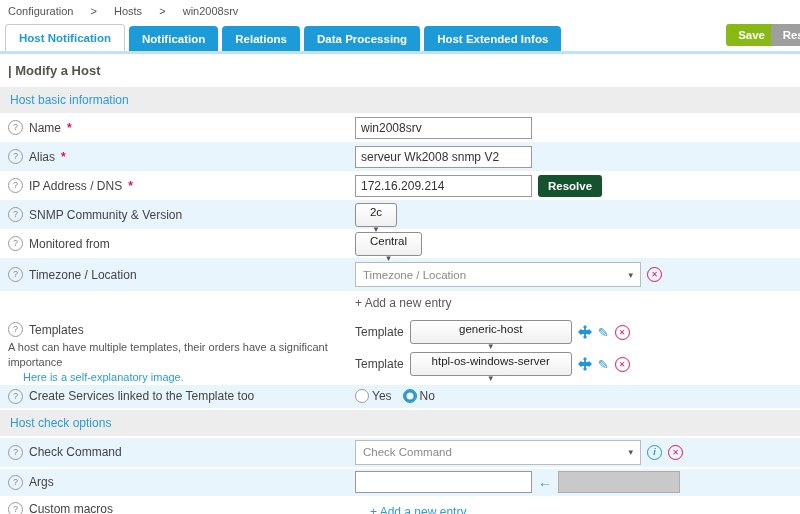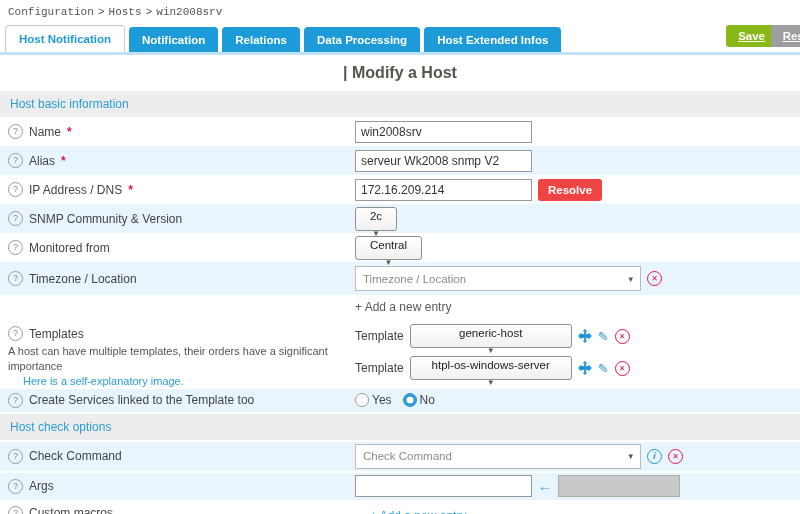--- a/index.html
+++ b/index.html
@@ -1,32 +1,32 @@
 <!DOCTYPE html>
 <html><head>
 <meta charset="utf-8">
 <style>
   html,body{margin:0;padding:0;}
   body{width:800px;height:514px;overflow:hidden;background:#fff;
        font-family:"Liberation Sans","DejaVu Sans",sans-serif;font-size:12px;color:#444;}
   
   .breadcrumb{padding:5px 0 4px 8px;font-size:11px;color:#555;}
-  .breadcrumb span{margin-right:1px;font-family:Liberation Mono, monospace;}
+  .breadcrumb span{margin-right:14px;}
   
   .tabbar{position:relative;height:30px;padding-left:5px;border-bottom:3px solid #bfe3f4;
           display:flex;align-items:flex-end;gap:4px;}
   .tab{padding:7px 13px 6px;border-radius:4px 4px 0 0;background:#1d9bd8;color:#fff;
        font-weight:bold;font-size:11.5px;cursor:pointer;}
   .tab.active{background:#fff;color:#1d9bd8;border:1px solid #c9c9c9;border-bottom:none;padding-bottom:7px;}
   .btn{position:absolute;top:3px;border:none;border-radius:3px;color:#fff;font-weight:bold;
-       font-size:11.5px;padding:5px 12px;font-family:inherit;cursor:pointer;text-decoration:underline;}
+       font-size:11.5px;padding:5px 12px;font-family:inherit;cursor:pointer;}
   .btn-save{right:23px;background:#88b917;}
   .btn-reset{right:-26px;background:#9e9e9e;}
   
-  .page-title{padding:9px 8px 7px;font-weight:bold;font-size:16px;color:#55554b;text-align:center;}
+  .page-title{padding:9px 8px 7px;font-weight:bold;font-size:13px;color:#55554b;}
   
   .band{background:#ededed;color:#2b9cd8;font-size:12px;padding:6px 10px;margin-top:2px;}
   
   .row{display:flex;align-items:center;min-height:29px;padding:0 8px;background:#fff;}
   .row.alt{background:#e9f5fc;}
   .label-col{width:347px;flex:0 0 347px;display:flex;align-items:center;gap:6px;}
   .field-col{flex:1;display:flex;align-items:center;gap:6px;}
   .req{color:#e4134f;font-weight:bold;}
   .help{width:13px;height:13px;border:1px solid #9a9a9a;border-radius:50%;color:#8a8a8a;
         font-size:9px;line-height:13px;text-align:center;flex:0 0 13px;}
@@ -34,21 +34,21 @@
   .tinput{height:20px;border:1px solid #999;background:#fff;padding:0 5px;font-family:inherit;
           font-size:12px;color:#333;width:165px;}
   .sel{display:inline-flex;align-items:center;justify-content:space-between;gap:6px;
        border:1px solid #8f8f8f;border-radius:3px;background:linear-gradient(#fff,#f0f0f0);
        padding:2px 5px;height:18px;font-size:11.5px;color:#222;cursor:pointer;flex-direction:column;}
   .caret{color:#555;font-size:9px;}
   .select2{display:inline-flex;align-items:center;justify-content:space-between;width:270px;
            height:23px;border:1px solid #bbb;background:#fff;padding:0 7px;color:#8a8a8a;
            font-size:11.5px;cursor:pointer;}
   
-  .btn-resolve{background:#ef4444;color:#fff;border:none;border-radius:3px;font-weight:bold;
+  .btn-resolve{background:#14532d;color:#fff;border:none;border-radius:3px;font-weight:bold;
                font-size:11.5px;padding:5px 10px;font-family:inherit;cursor:pointer;}
   
   .icx{width:13px;height:13px;border:1.5px solid #e4134f;border-radius:50%;color:#e4134f;
        font-size:8px;line-height:13px;text-align:center;font-weight:bold;flex:0 0 13px;cursor:pointer;}
   .ici{width:13px;height:13px;border:1.5px solid #2496d3;border-radius:50%;color:#2496d3;
        font-size:9px;line-height:13px;text-align:center;font-weight:bold;font-style:italic;cursor:pointer;}
   .pencil{color:#2496d3;font-size:13px;cursor:pointer;}
   .move{display:inline-block;cursor:pointer;line-height:0;}
   .arrow-left{color:#2e9fd9;font-size:14px;font-weight:bold;}
   

